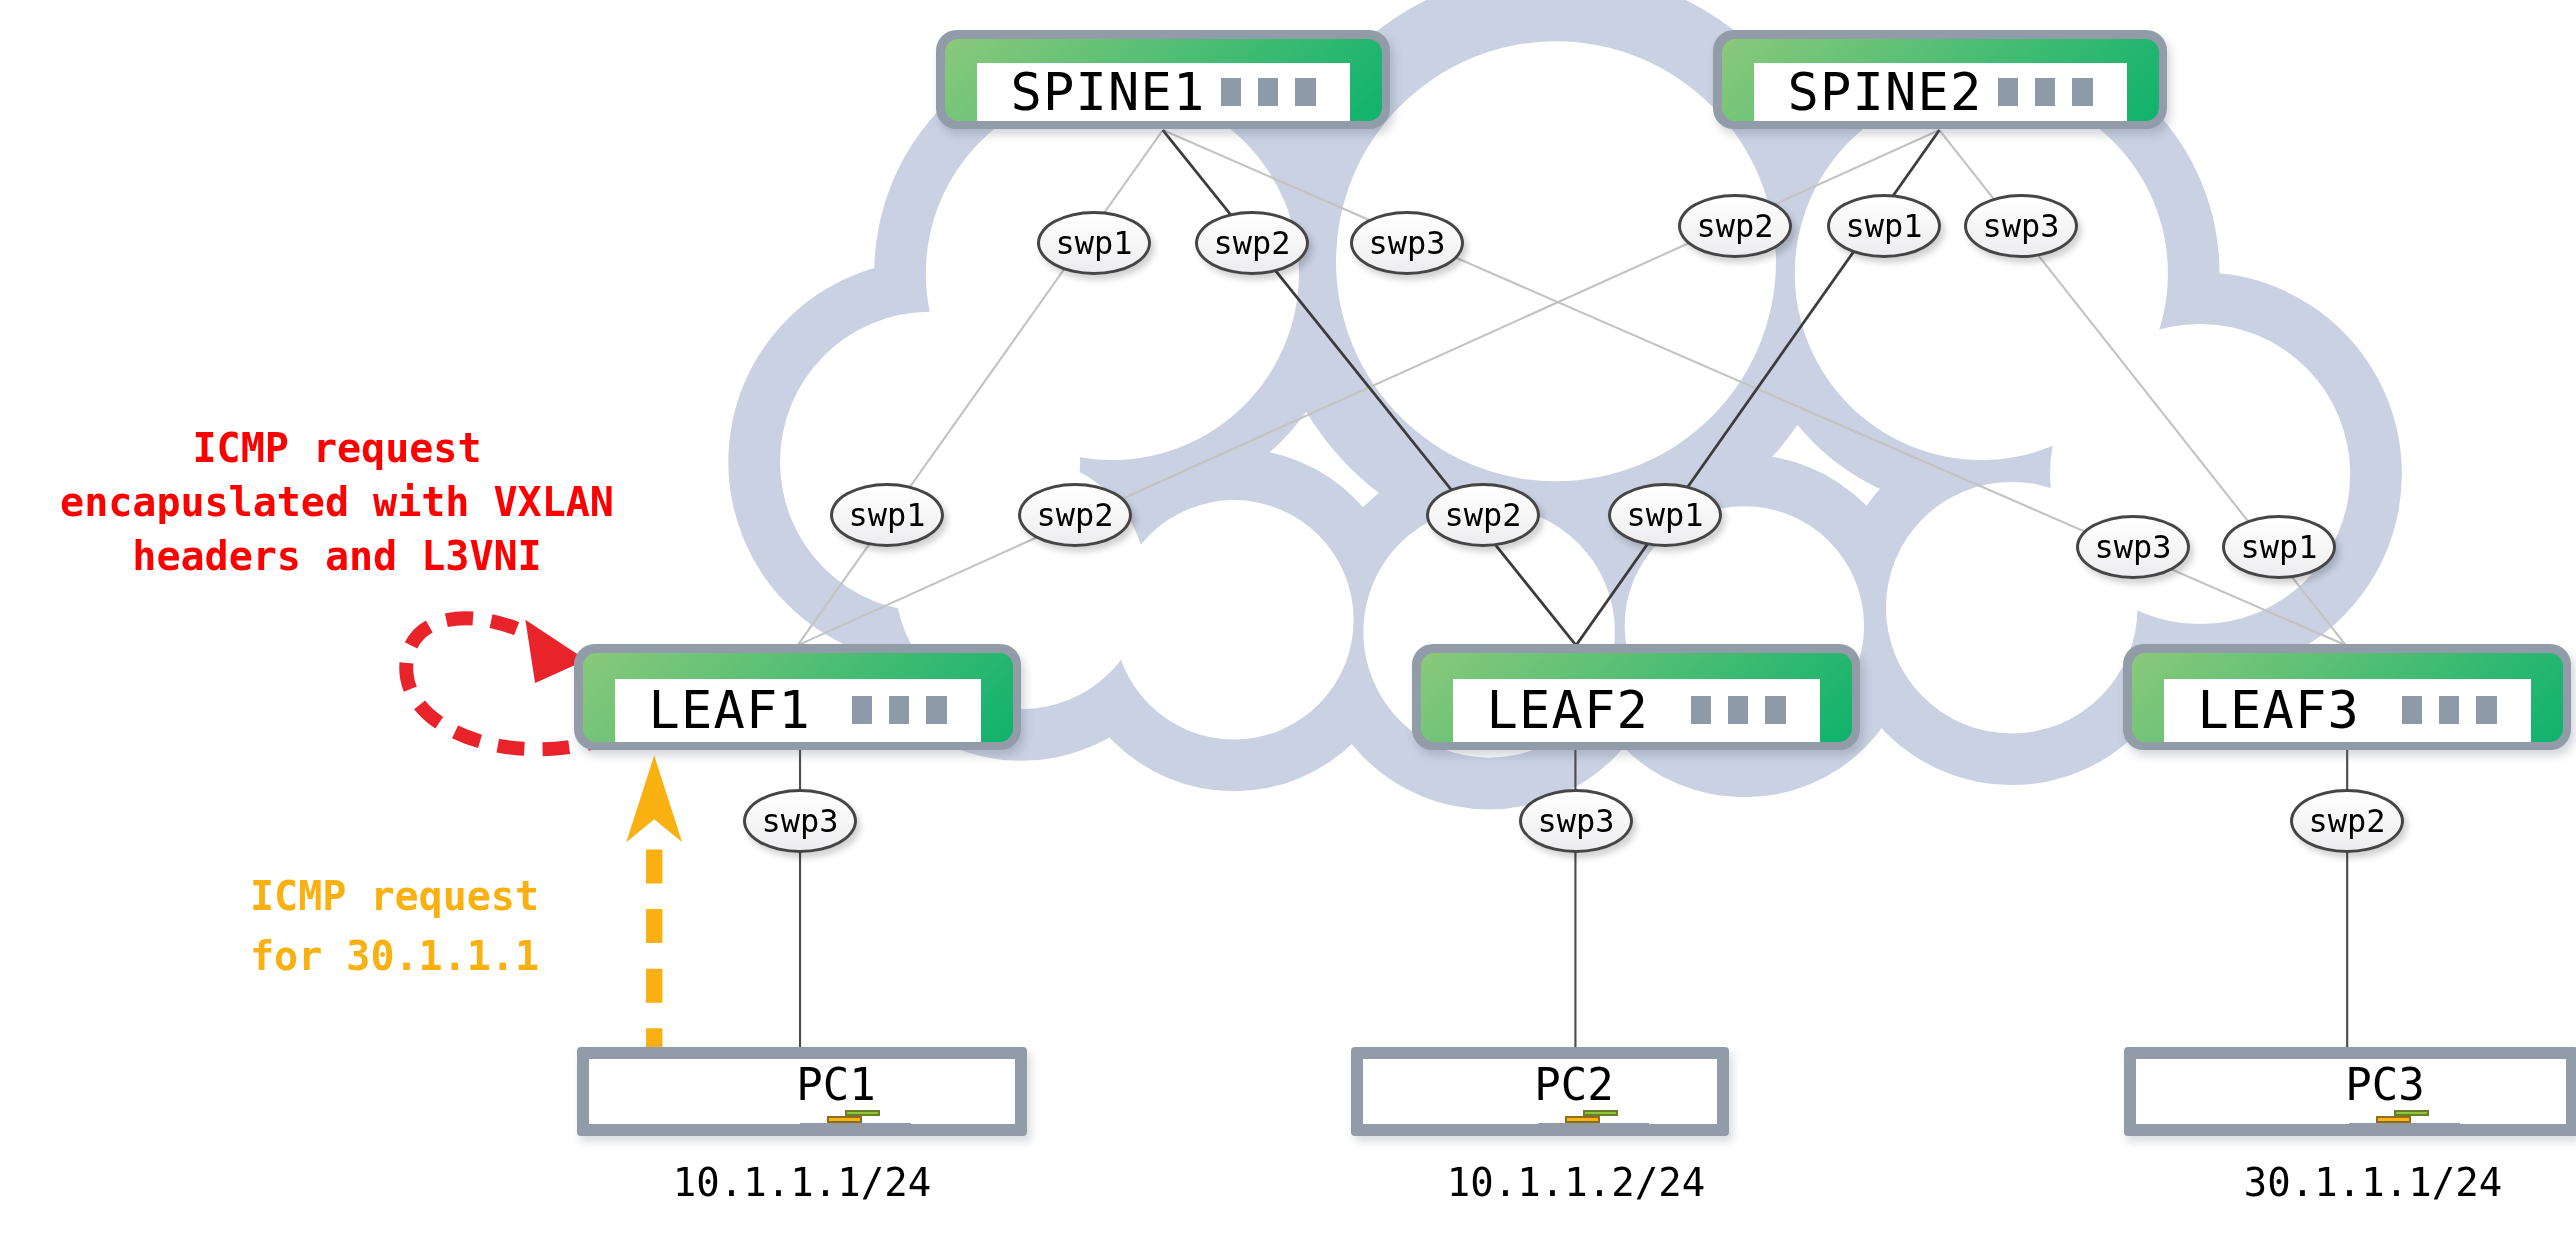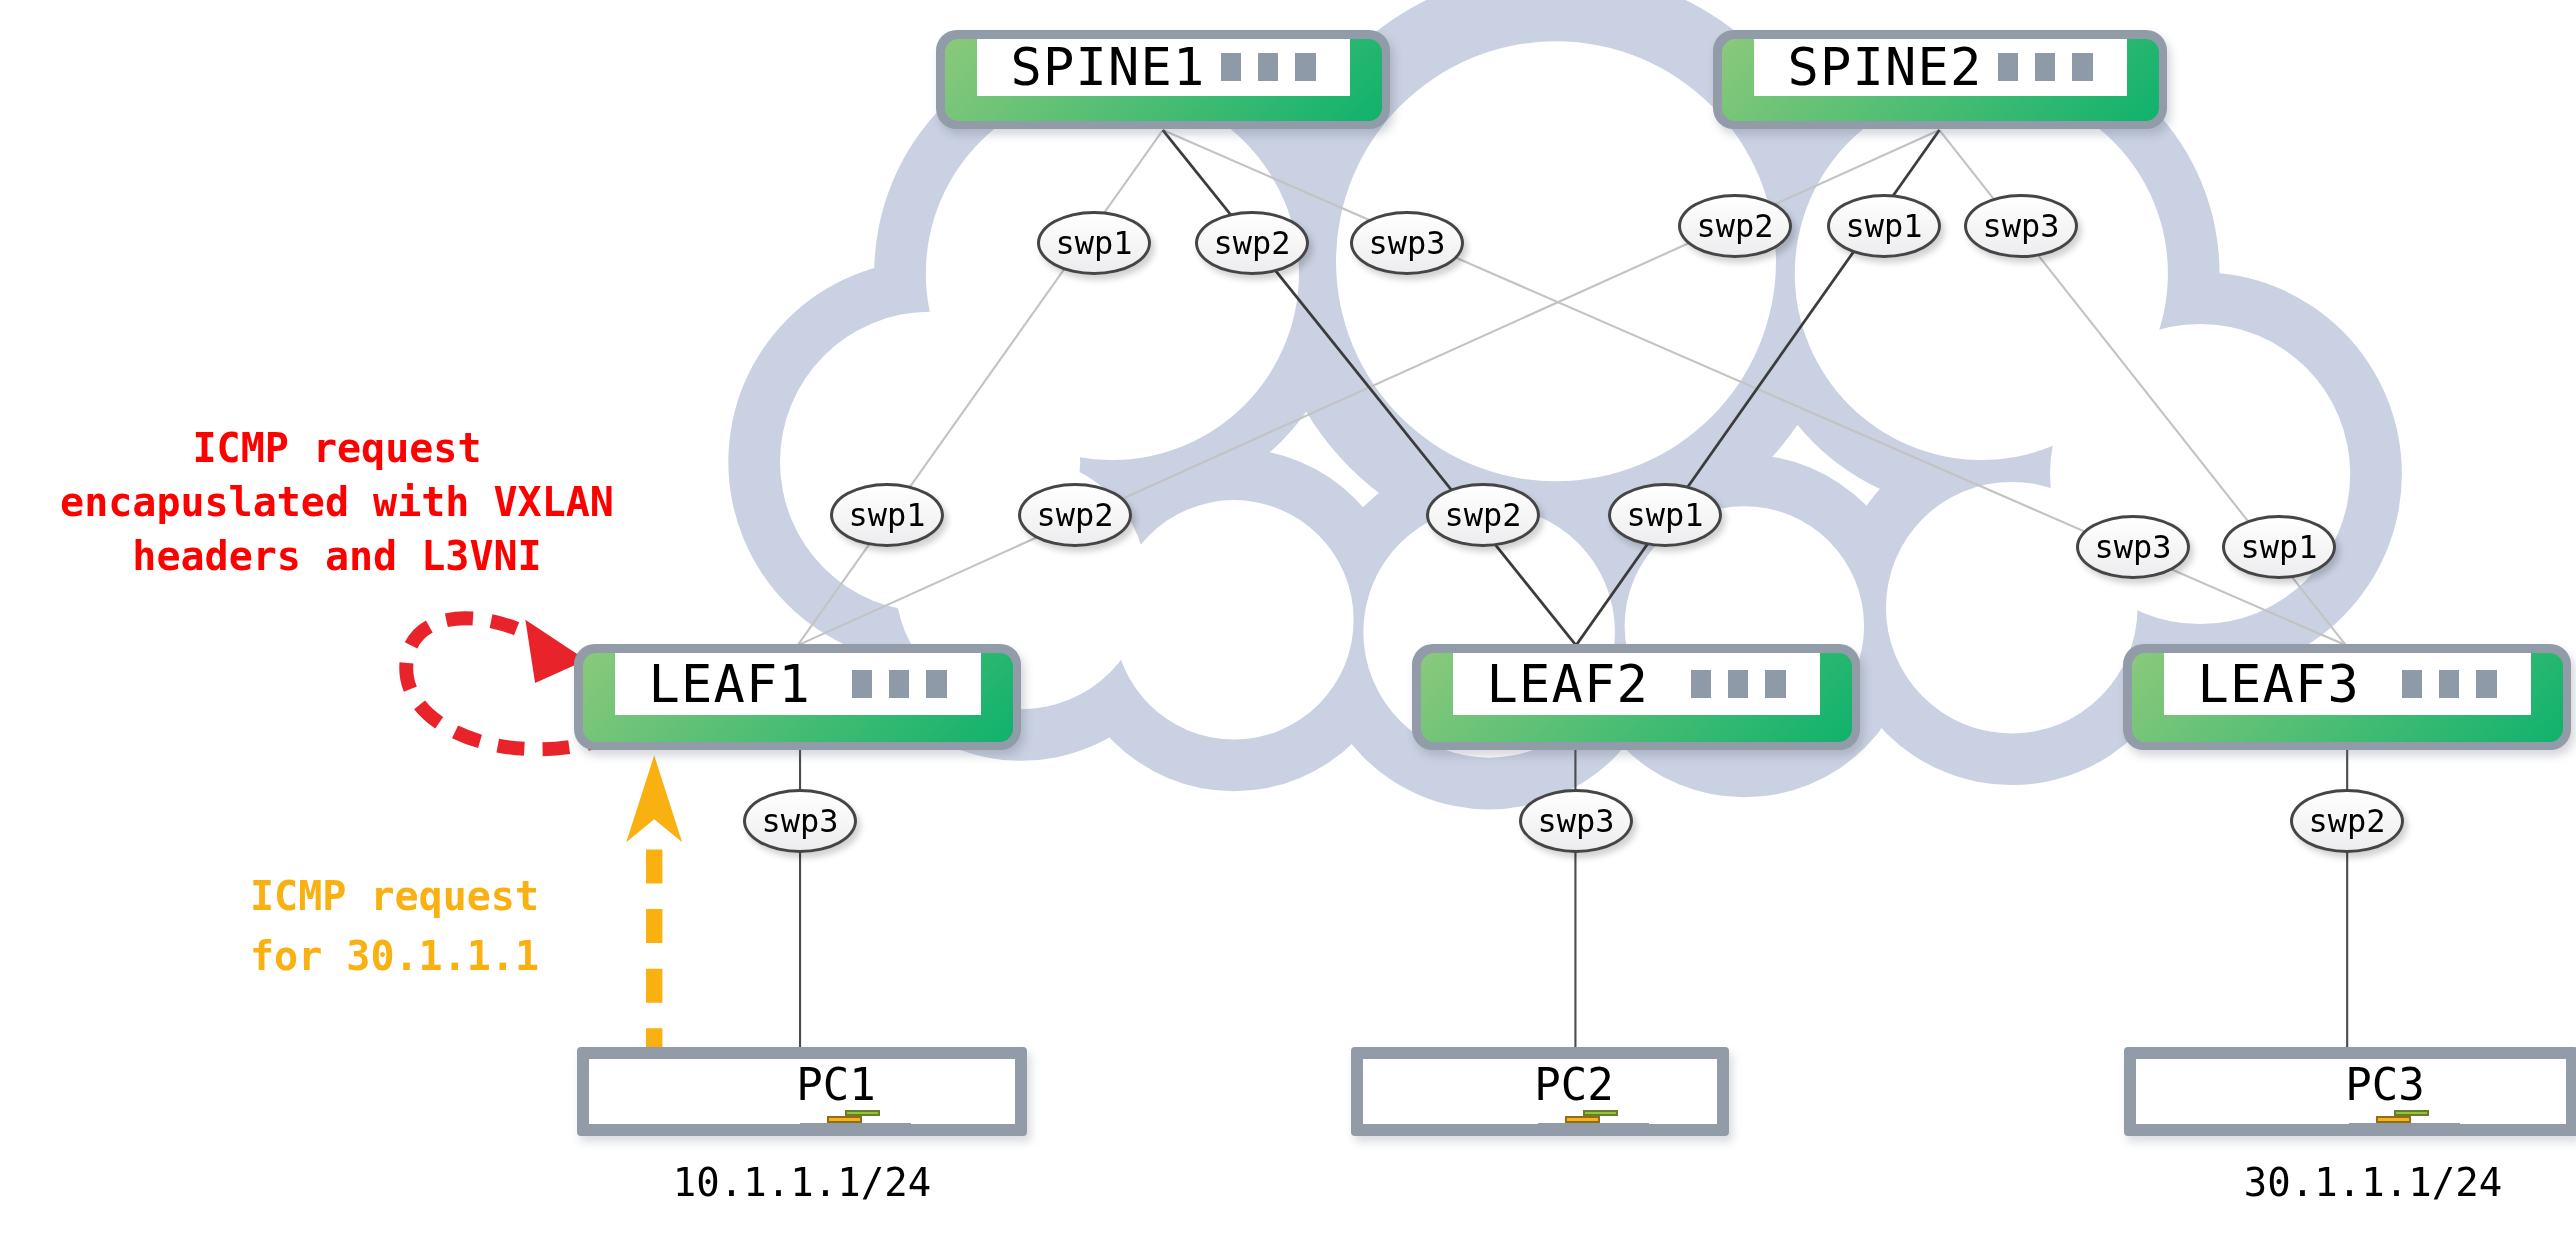--- a/index.html
+++ b/index.html
@@ -16,21 +16,21 @@
   .red-dash{stroke:var(--red);stroke-width:23px;fill:none;stroke-dasharray:44 30;}
   .red-head{fill:var(--red);}
   .yel-dash{stroke:var(--yellow);stroke-width:27px;stroke-dasharray:56 42;}
   .yel-head{fill:var(--yellow);}
 
   
   .switch{position:absolute;background:var(--swborder);border-radius:20.7px;
           box-shadow:3.6px 6px 8.5px rgba(90,100,120,.25);}
   .sw-green{position:absolute;inset:8.5px;border-radius:13.4px;
             background:linear-gradient(135deg,var(--grn1) 0%,var(--grn2) 100%);
-            display:flex;align-items:flex-start;}
+            display:flex;align-items:flex-end;}
   .sw-strip{background:#fff;height:70%;margin:0 32px;flex:1;
             display:flex;align-items:center;justify-content:space-between;padding:0 34px;}
   .sw-label{font-size:52px;color:#000;letter-spacing:1.2px;}
   .sw-dots{display:flex;gap:16.4px;align-items:center;}
   .sw-dots i{display:block;width:20.7px;height:28px;background:var(--bargray);}
 
   
   .port{position:absolute;width:108px;height:58px;transform:translate(-50%,-50%);
         border-radius:50%;border:3px solid #454545;
         background:linear-gradient(180deg,#ffffff 0%,#ededef 100%);
@@ -209,20 +209,21 @@
     <span class="pc-bar"></span>
   </div>
   <div class="pc" style="left:2124px;top:1047px;width:454px;height:89px;">
     <span class="pc-label">PC3</span>
     <span class="led led-green"></span>
     <span class="led led-amber"></span>
     <span class="pc-bar"></span>
   </div>
 
   <div class="ip" style="left:577px;top:1160px;width:450px;">10.1.1.1/24</div>
+  <div class="ip" style="left:1351px;top:1160px;width:450px;">10.1.1.2/24</div>
   <div class="ip" style="left:2148px;top:1160px;width:450px;">30.1.1.1/24</div>
 
   <div class="note note-red" style="left:24px;top:421px;width:626px;">
     <div>ICMP request</div>
     <div>encapuslated with VXLAN</div>
     <div>headers and L3VNI</div>
   </div>
   <div class="note note-yellow" style="left:250px;top:866px;">
     <div>ICMP request</div>
     <div>for 30.1.1.1</div>

